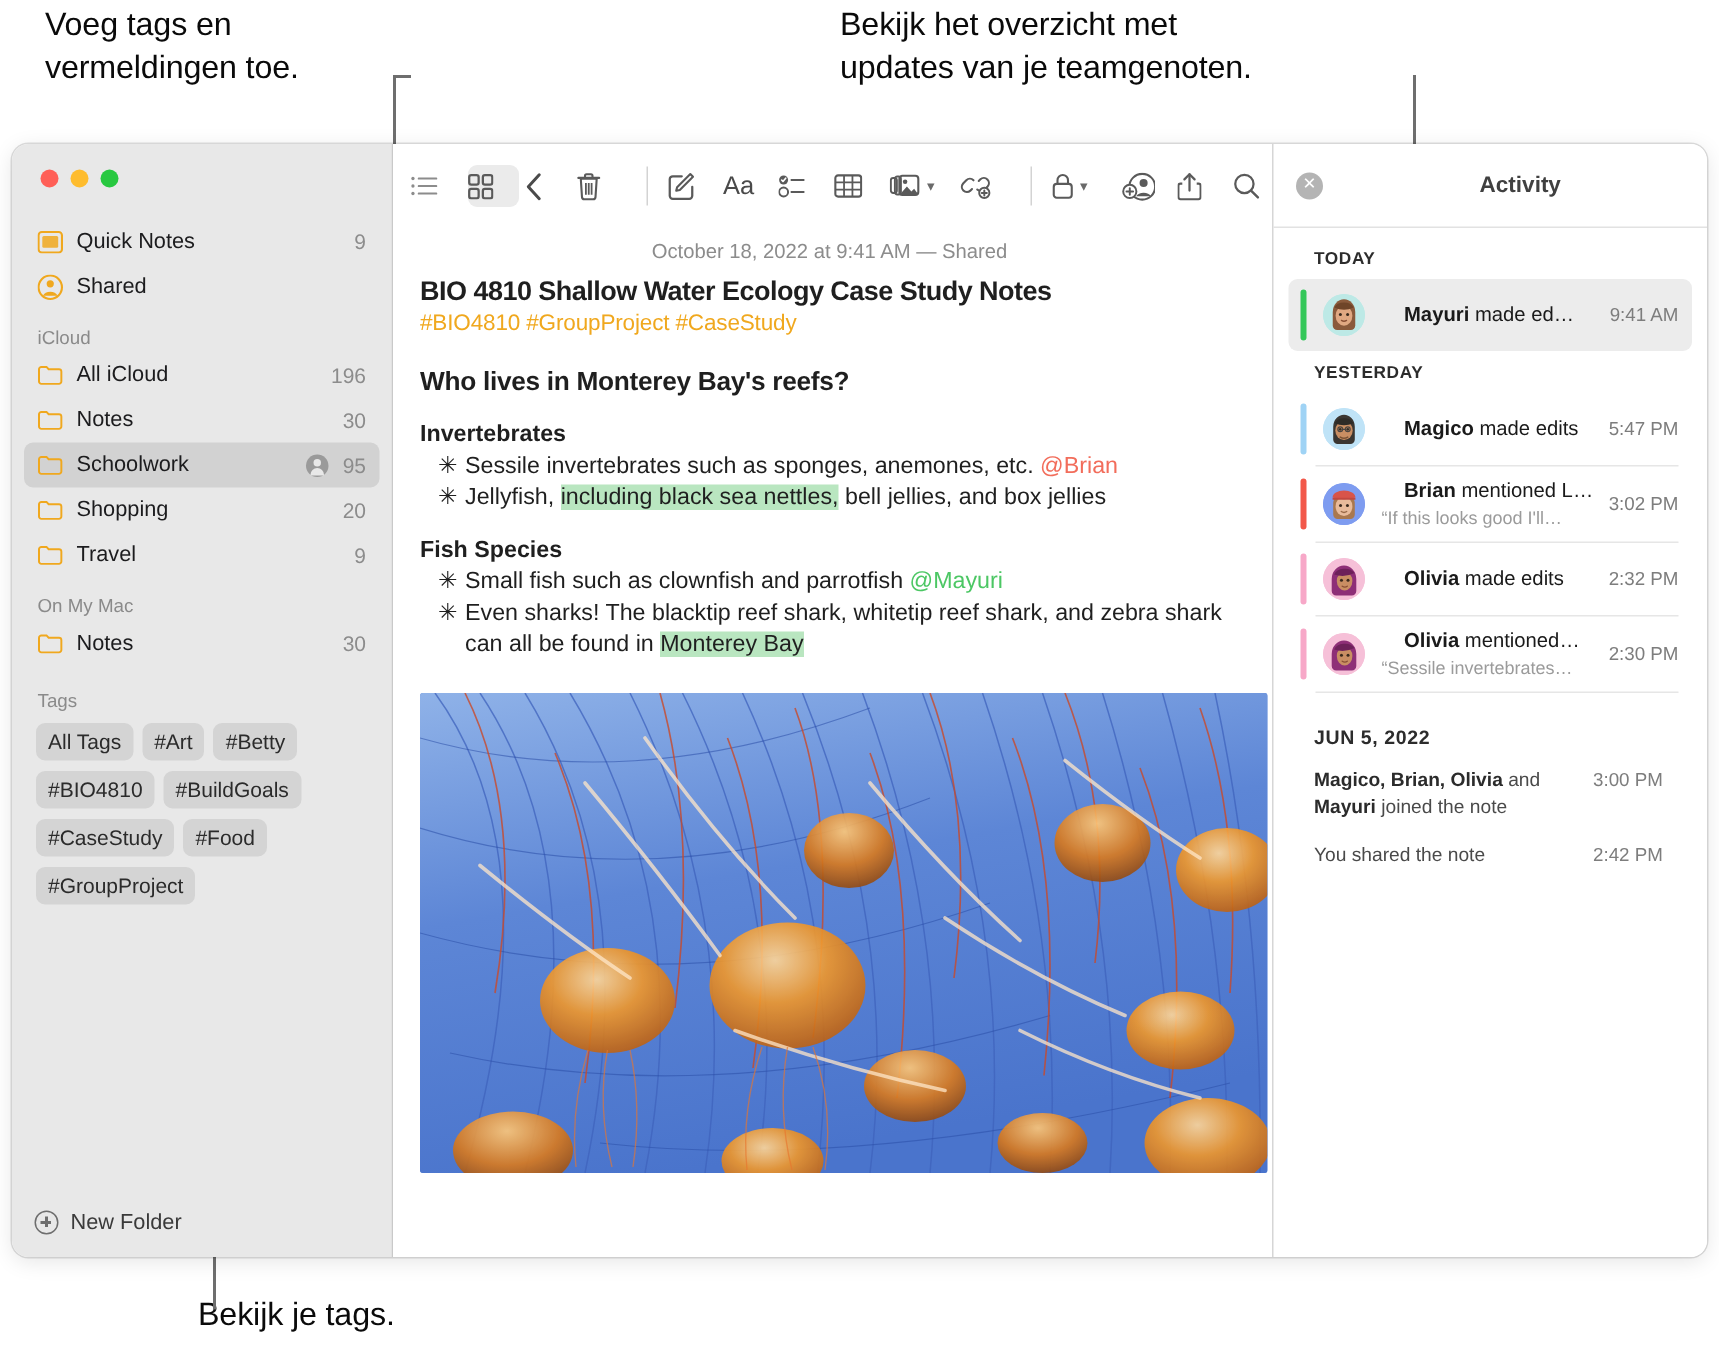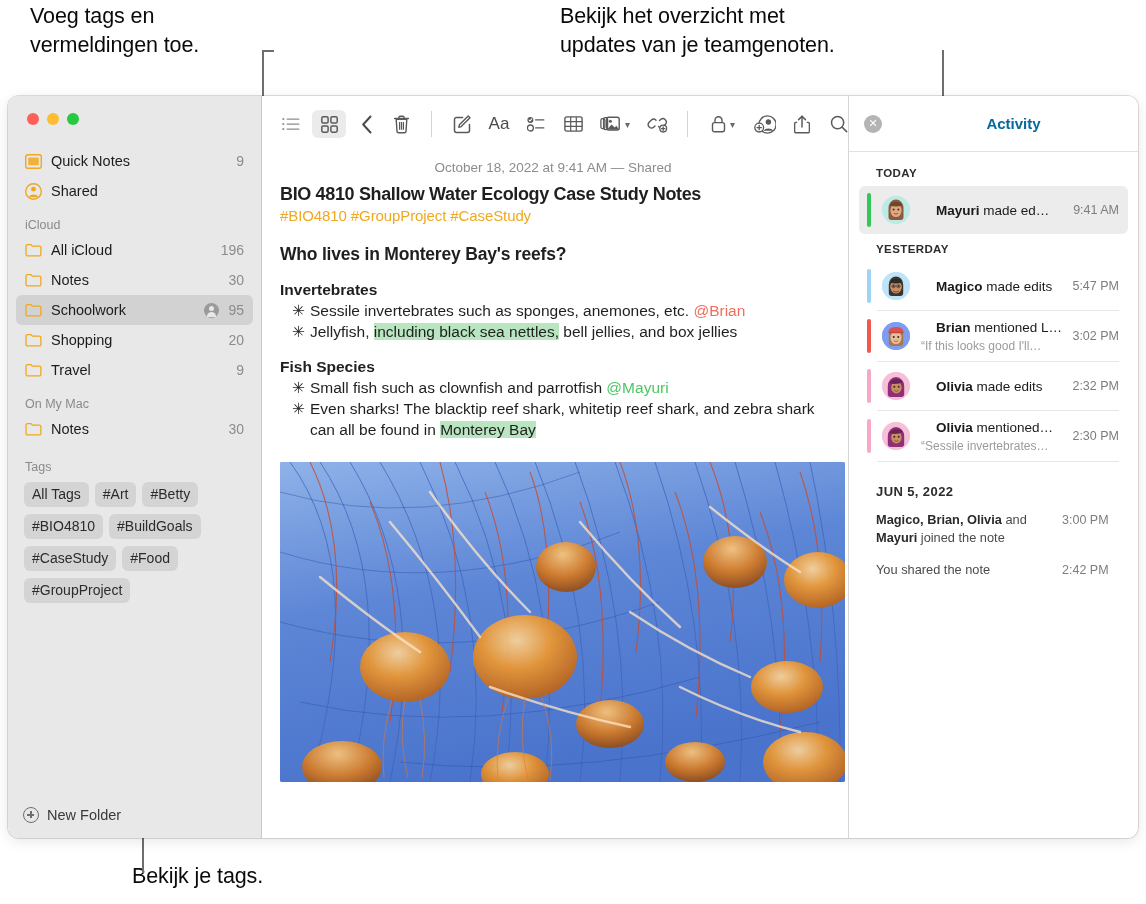--- a/index.html
+++ b/index.html
@@ -151,21 +151,21 @@
     display: flex; align-items: center;
     padding: 0 14px 0 12px;
     flex: 0 0 auto;
     position: relative;
   }
   .tb-left { display: flex; align-items: center; gap: 4px; }
   .tb-spacer { flex: 1 1 auto; }
   .tb-right { display: flex; align-items: center; gap: 3px; }
   .tb-btn {
     width: 34px; height: 28px;
-    display: flex; align-items: center; justify-content: center;
+    display: flex; align-items: center; 
     border-radius: 6px;
     color: #5a5a5a;
   }
   .tb-btn.active { background: #ebebeb; }
   .tb-btn.wide { width: 44px; gap: 3px; }
   .tb-sep {
     width: 1px; height: 26px; background: #d3d3d3; margin: 0 10px;
   }
   .chev-small { font-size: 10px; color: #6a6a6a; margin-left: 1px; }
 
@@ -247,21 +247,21 @@
     width: 18px; height: 18px; border-radius: 50%;
     background: #b4b4b4; margin-left: 15px;
     display: flex; align-items: center; justify-content: center;
     color: #ffffff; font-size: 11px; line-height: 1;
     flex: 0 0 auto;
   }
   .act-title {
     position: absolute;
     left: 0; right: 0;
     text-align: center;
-    font-size: 15px; font-weight: bold; color: #0369a1;
+    font-size: 15px; font-weight: bold; color: #404040;
     padding-left: 40px;
   }
   .act-scroll { flex: 1 1 auto; overflow: hidden; padding-top: 6px; }
   .act-section {
     font-size: 11.5px; font-weight: bold; color: #2c2c2c;
     letter-spacing: 0.4px;
     padding: 9px 0 7px 27px;
   }
   .act-section.big {
     font-size: 13px; padding-top: 22px; padding-bottom: 8px;

